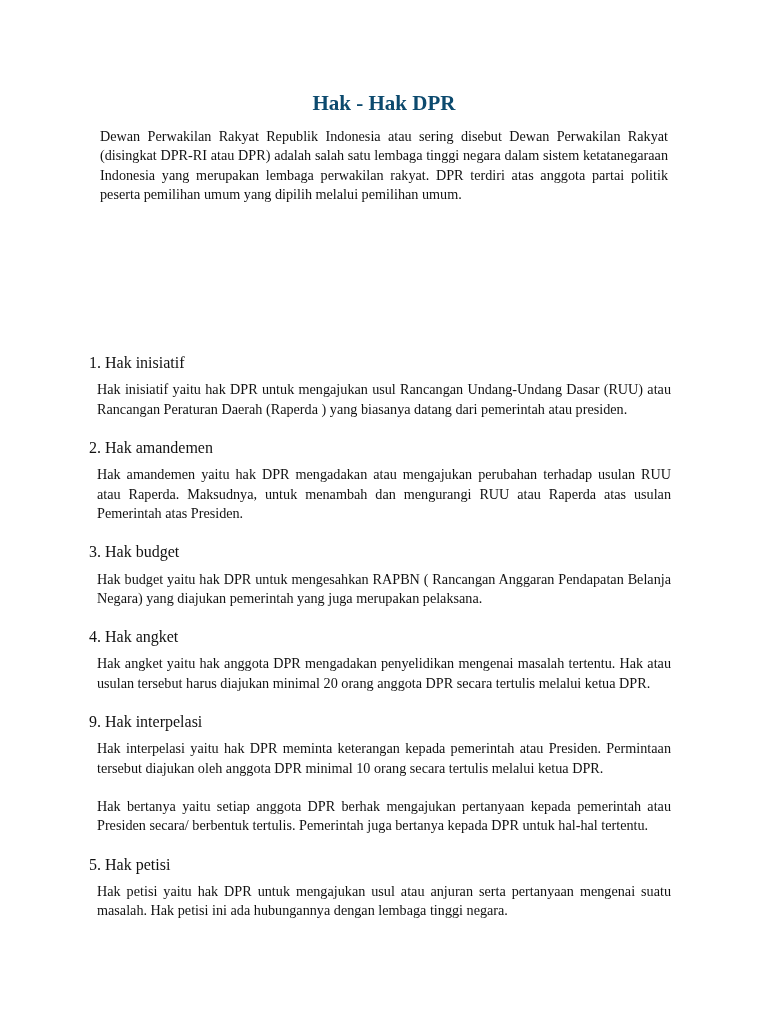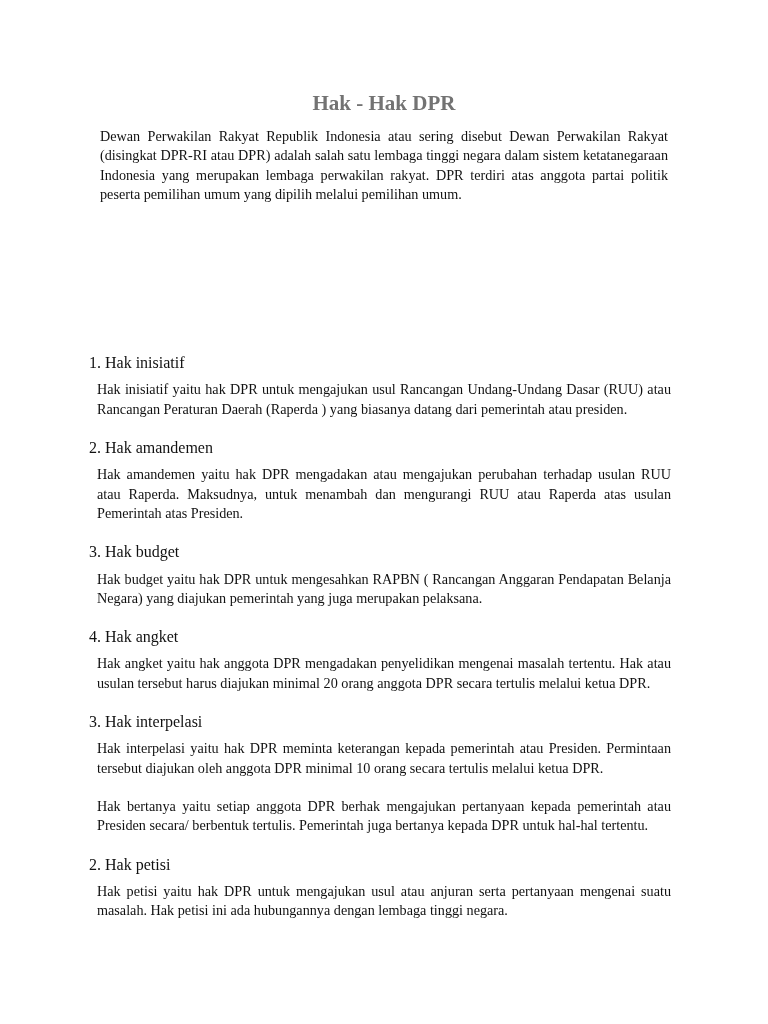--- a/index.html
+++ b/index.html
@@ -4,21 +4,21 @@
 <style>
   html, body { margin: 0; padding: 0; background: #ffffff; }
   body { width: 768px; height: 1024px; position: relative; overflow: hidden; }
   .page {
     position: absolute; left: 89px; top: 90px; width: 590px;
     font-family: "Liberation Serif", "DejaVu Serif", serif;
     color: #111111; font-size: 14.2px; line-height: 19.3px;
   }
   .title {
     text-align: center; font-weight: bold; font-size: 21px; line-height: 26px;
-    margin: 0 0 10px 0; color: #737373;
+    margin: 0 0 10px 0; color: #0c4a6e;
   }
   .intro { text-align: justify; margin: 11px; }
   .spacer { height: 138px; }
   .section { margin: 0 0 19px 0; }
   .section h2 { font-size: 16px; font-weight: normal; margin: 0; line-height: 19.3px; }
   .section p { margin: 8px; text-align: justify; }
 </style>
 </head>
 <body>
 
@@ -38,23 +38,23 @@
   </div>
   <div class="section">
     <h2>3. Hak budget</h2>
     <p>Hak budget yaitu hak DPR untuk mengesahkan RAPBN ( Rancangan Anggaran Pendapatan Belanja Negara) yang diajukan pemerintah yang juga merupakan pelaksana.</p>
   </div>
   <div class="section">
     <h2>4. Hak angket</h2>
     <p>Hak angket yaitu hak anggota DPR mengadakan penyelidikan mengenai masalah tertentu. Hak atau usulan tersebut harus diajukan minimal 20 orang anggota DPR secara tertulis melalui ketua DPR.</p>
   </div>
   <div class="section">
-    <h2>3. Hak interpelasi</h2>
+    <h2>9. Hak interpelasi</h2>
     <p>Hak interpelasi yaitu hak DPR meminta keterangan kepada pemerintah atau Presiden. Permintaan tersebut diajukan oleh anggota DPR minimal 10 orang secara tertulis melalui ketua DPR.</p>
   </div>
   <div class="section">
     <p>Hak bertanya yaitu setiap anggota DPR berhak mengajukan pertanyaan kepada pemerintah atau Presiden secara/ berbentuk tertulis. Pemerintah juga bertanya kepada DPR untuk hal-hal tertentu.</p>
   </div>
   <div class="section">
-    <h2>2. Hak petisi</h2>
+    <h2>5. Hak petisi</h2>
     <p>Hak petisi yaitu hak DPR untuk mengajukan usul atau anjuran serta pertanyaan mengenai suatu masalah. Hak petisi ini ada hubungannya dengan lembaga tinggi negara.</p>
   </div>
 </div>
 
 </body></html>

